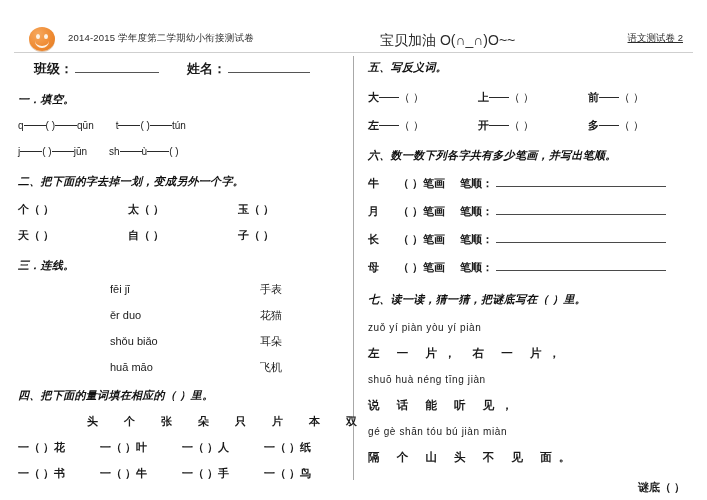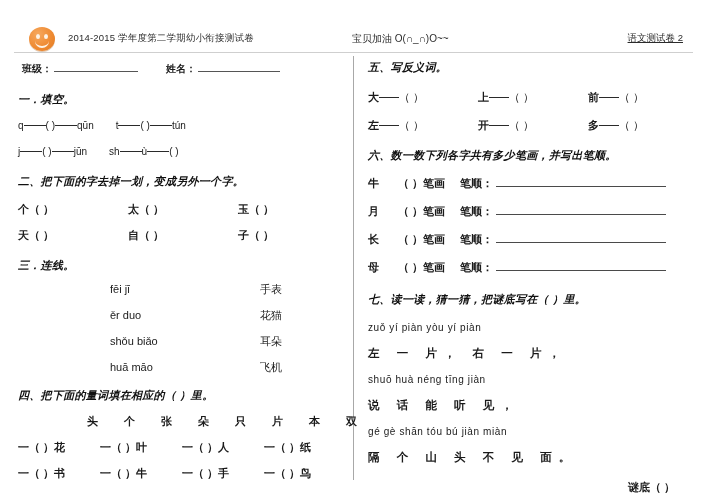--- a/index.html
+++ b/index.html
@@ -63,22 +63,22 @@
   .hdr-title {
     position: absolute;
     left: 68px; top: 6px;
     font-size: 9.5px;
     color: #2b2b2b;
     letter-spacing: .2px;
     white-space: nowrap;
   }
   .hdr-mid {
     position: absolute;
-    left: 352px; top: 6px;
-    font-size: 10px;
+    left: 380px; top: 6px;
+    font-size: 14px;
     color: #2b2b2b;
     white-space: nowrap;
   }
   .hdr-right {
     position: absolute;
     right: 24px; top: 6px;
     font-size: 9.5px;
     color: #2b2b2b;
     white-space: nowrap;
     text-decoration: underline;
@@ -117,21 +117,21 @@
     border-bottom: 1px solid #555;
     vertical-align: baseline;
   }
   .dash {
     display: inline-block;
     border-bottom: 1.4px solid #2a2a2a;
     vertical-align: 3px;
   }
 
   
-  .namerow { position: absolute; left: 4px; top: 0; font-weight: bold; font-size: 10px; }
+  .namerow { position: absolute; left: 16px; top: 0; font-weight: bold; font-size: 13px; }
   .namerow .lbl { display: inline-block; }
   .namerow .u1 { width: 84px; height: 11px; margin-left: 2px; }
   .namerow .gap { display: inline-block; width: 28px; }
   .namerow .u2 { width: 82px; height: 11px; margin-left: 2px; }
 
   
   .b { position: absolute; left: 0; white-space: nowrap; }
 
   
   .pyrow { font-size: 10px; }
@@ -257,16 +257,16 @@
       <span class="ch">母</span><span class="cnt">（        <span>）笔画</span></span><span class="ord">笔顺：</span><span class="sline"></span>
     </div>
 
     <div class="b sec-head" style="top:232px">七、读一读，猜一猜，把谜底写在（        ）里。</div>
     <div class="b riddle-py" style="top:262px">zuǒ yí piàn  yòu yí piàn</div>
     <div class="b riddle-cn" style="top:286px">左 一 片，  右 一 片，</div>
     <div class="b riddle-py" style="top:314px">shuō huà néng tīng jiàn</div>
     <div class="b riddle-cn" style="top:338px">说 话 能 听 见，</div>
     <div class="b riddle-py" style="top:366px">gé gè shān tóu bú jiàn miàn</div>
     <div class="b riddle-cn" style="top:390px">隔 个 山 头 不 见 面。</div>
-    <div class="answer" style="top:420px;right:18px">谜底（        ）</div>
+    <div class="answer" style="top:420px;right:8px">谜底（        ）</div>
   </div>
 
 </div>
 
 </body></html>

